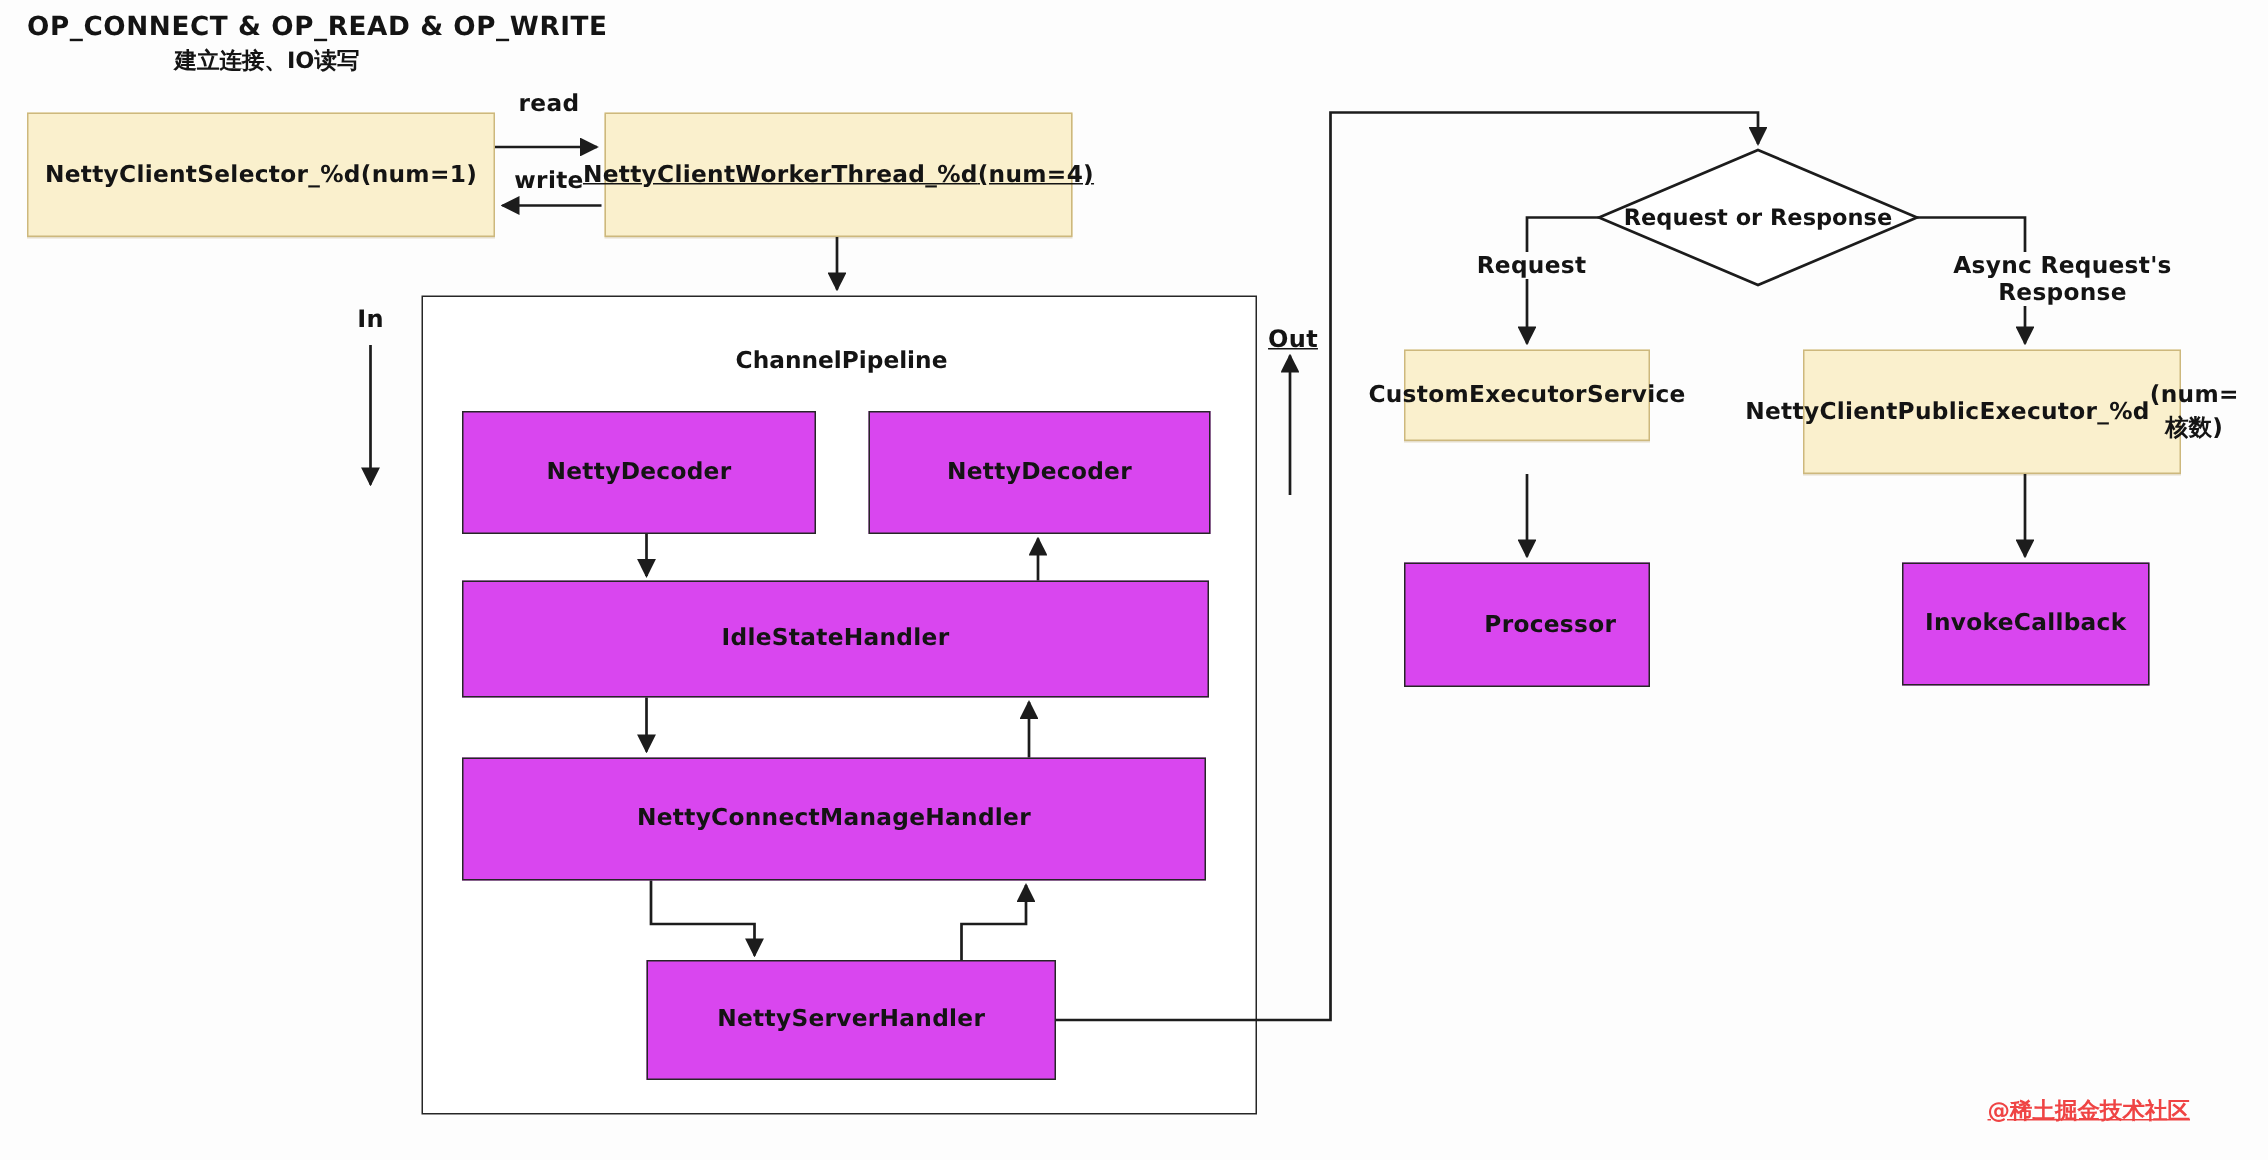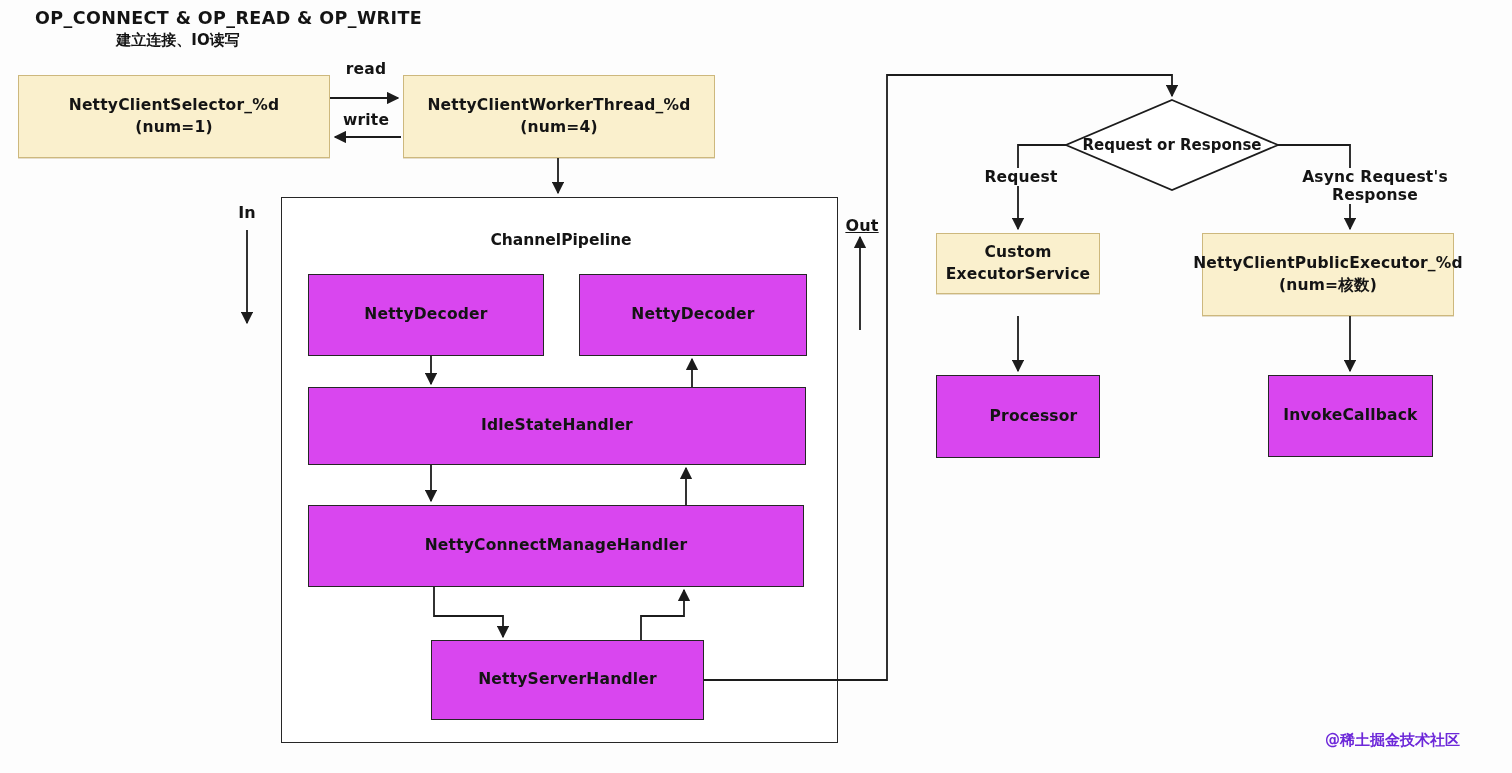--- a/index.html
+++ b/index.html
@@ -2,51 +2,51 @@
 <html><head>
 <meta charset="utf-8">
 <style>
   html,body{margin:0;padding:0;background:#fdfdfd;}
   #stage{
     position:relative;width:1512px;height:773px;overflow:hidden;
     font-family:"DejaVu Sans","Liberation Sans",sans-serif;color:#141414;
     background:#fdfdfd;
   }
   .node{
-    position:absolute;box-sizing:border-box;display:flex;flex-direction:column;
+    position:absolute;box-sizing:border-box;display:flex;flex-direction:row;
     align-items:center;justify-content:center;text-align:center;
     font-size:15.5px;line-height:1.4;letter-spacing:.2px;font-weight:600;
   }
   .hl{background:#FAF0CD;border:1.6px solid #CDB87D;box-shadow:0 1px 0 rgba(160,130,60,.25);}
   .plain{background:#d946ef;border:1.7px solid #262626;}
   .container{background:#ffffff;border:1.8px solid #262626;position:absolute;box-sizing:border-box;}
   .lbl{position:absolute;font-size:15.5px;font-weight:600;letter-spacing:.2px;white-space:nowrap;}
   .lbl.center{text-align:center;}
   .lbl.bg{background:#fdfdfd;padding:0 3px;}
   #svgLayer{position:absolute;left:0;top:0;pointer-events:none;}
-  #title1{position:absolute;left:18px;top:8px;font-size:17.5px;font-weight:700;letter-spacing:.4px;margin-left:17px;}
+  #title1{position:absolute;left:18px;top:8px;font-size:17.5px;font-weight:700;letter-spacing:.4px;}
   #title2{position:absolute;left:18px;top:31px;width:320px;text-align:center;font-size:15px;font-weight:600;}
   #byline{position:absolute;left:46px;top:476px;font-size:23px;font-weight:800;letter-spacing:1px;}
-  #watermark{position:absolute;left:1325px;top:731px;font-size:15px;color:#6d28d9;font-weight:600;}
+  #watermark{position:absolute;left:1325px;top:731px;font-size:15px;color:#ef4444;font-weight:600;text-decoration:underline;}
   #pipelineTitle{position:absolute;left:431px;top:231px;width:260px;text-align:center;font-size:15.5px;font-weight:600;}
   #decisionLabel{position:absolute;left:1072px;top:136px;width:200px;text-align:center;font-size:15px;font-weight:600;}
 </style>
 </head>
 <body>
 
 <div id="stage">
 
   <div id="title1">OP_CONNECT &amp; OP_READ &amp; OP_WRITE</div>
   <div id="title2">建立连接、IO读写</div>
 
   <div class="node hl" style="left:18px;top:75px;width:312px;height:83px;">
     <span>NettyClientSelector_%d</span>
     <span>(num=1)</span>
   </div>
-  <div class="node hl" style="left:403px;top:75px;width:312px;height:83px;">
+  <div class="node hl" style="left:403px;top:75px;width:312px;height:83px;text-decoration:underline;">
     <span>NettyClientWorkerThread_%d</span>
     <span>(num=4)</span>
   </div>
 
   <div class="container" style="left:281px;top:197px;width:557px;height:546px;"></div>
   <div id="pipelineTitle">ChannelPipeline</div>
 
   <div class="node plain" style="left:308px;top:274px;width:236px;height:82px;">
     <span>NettyDecoder</span>
   </div>

